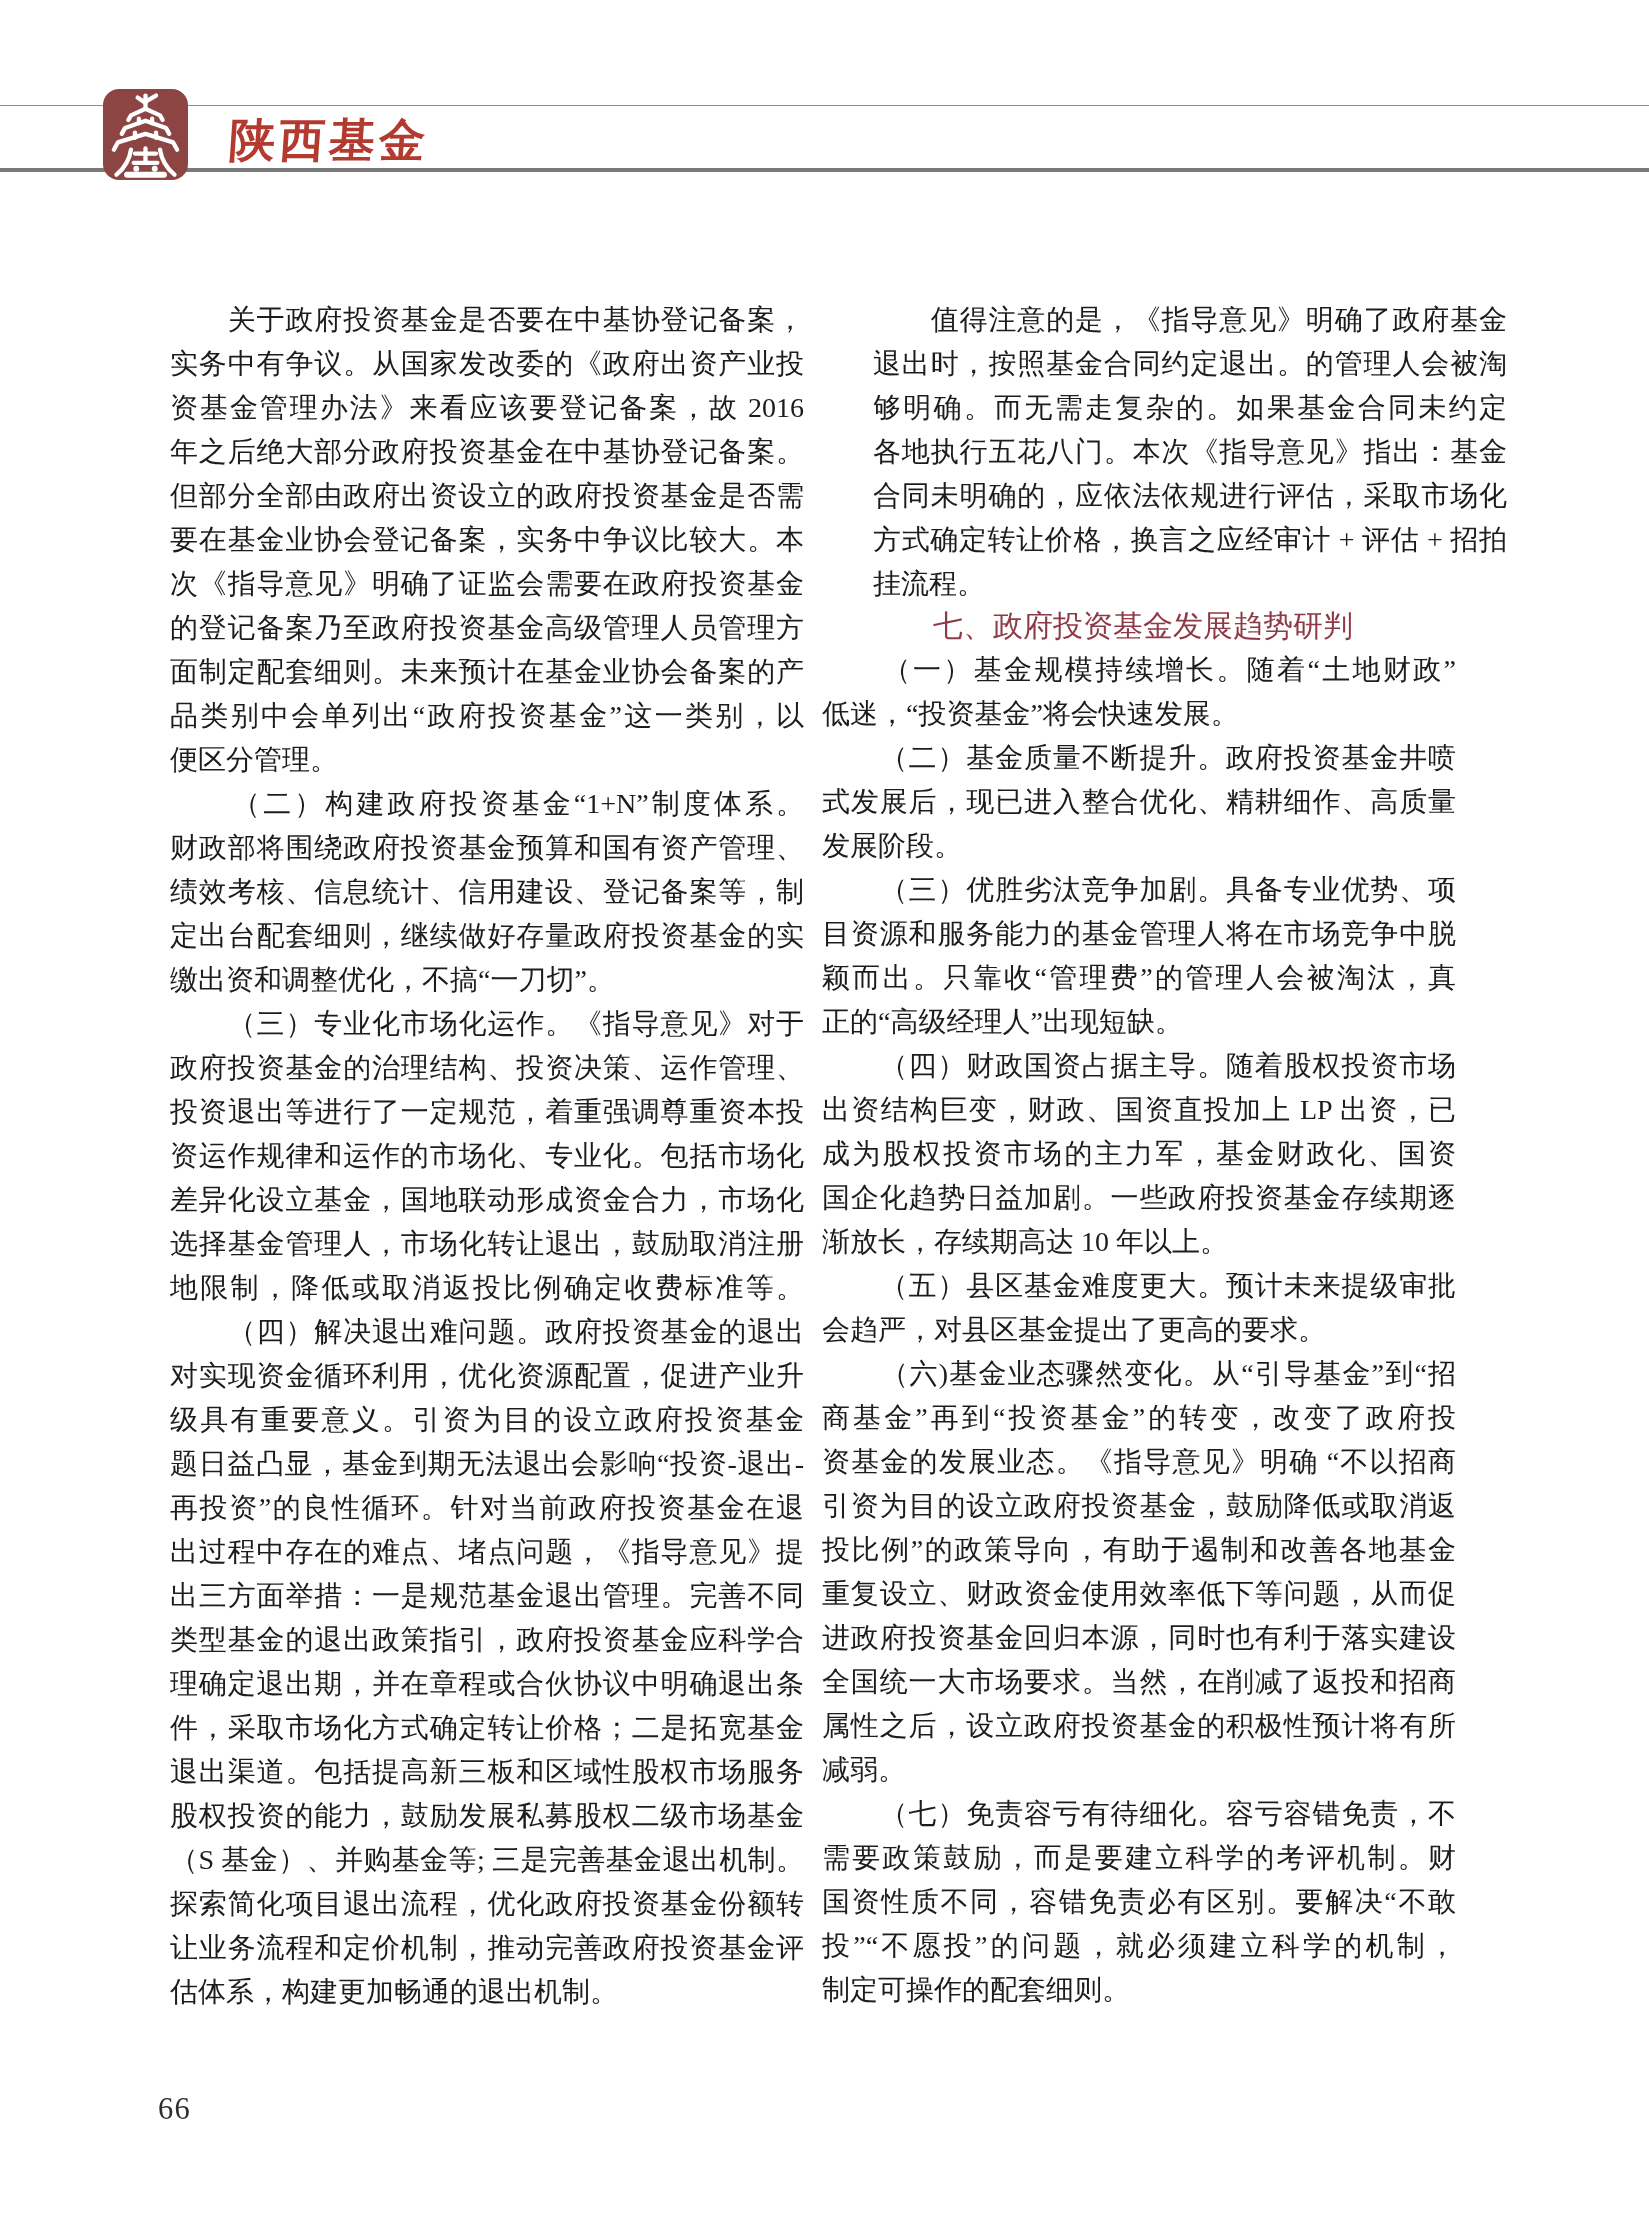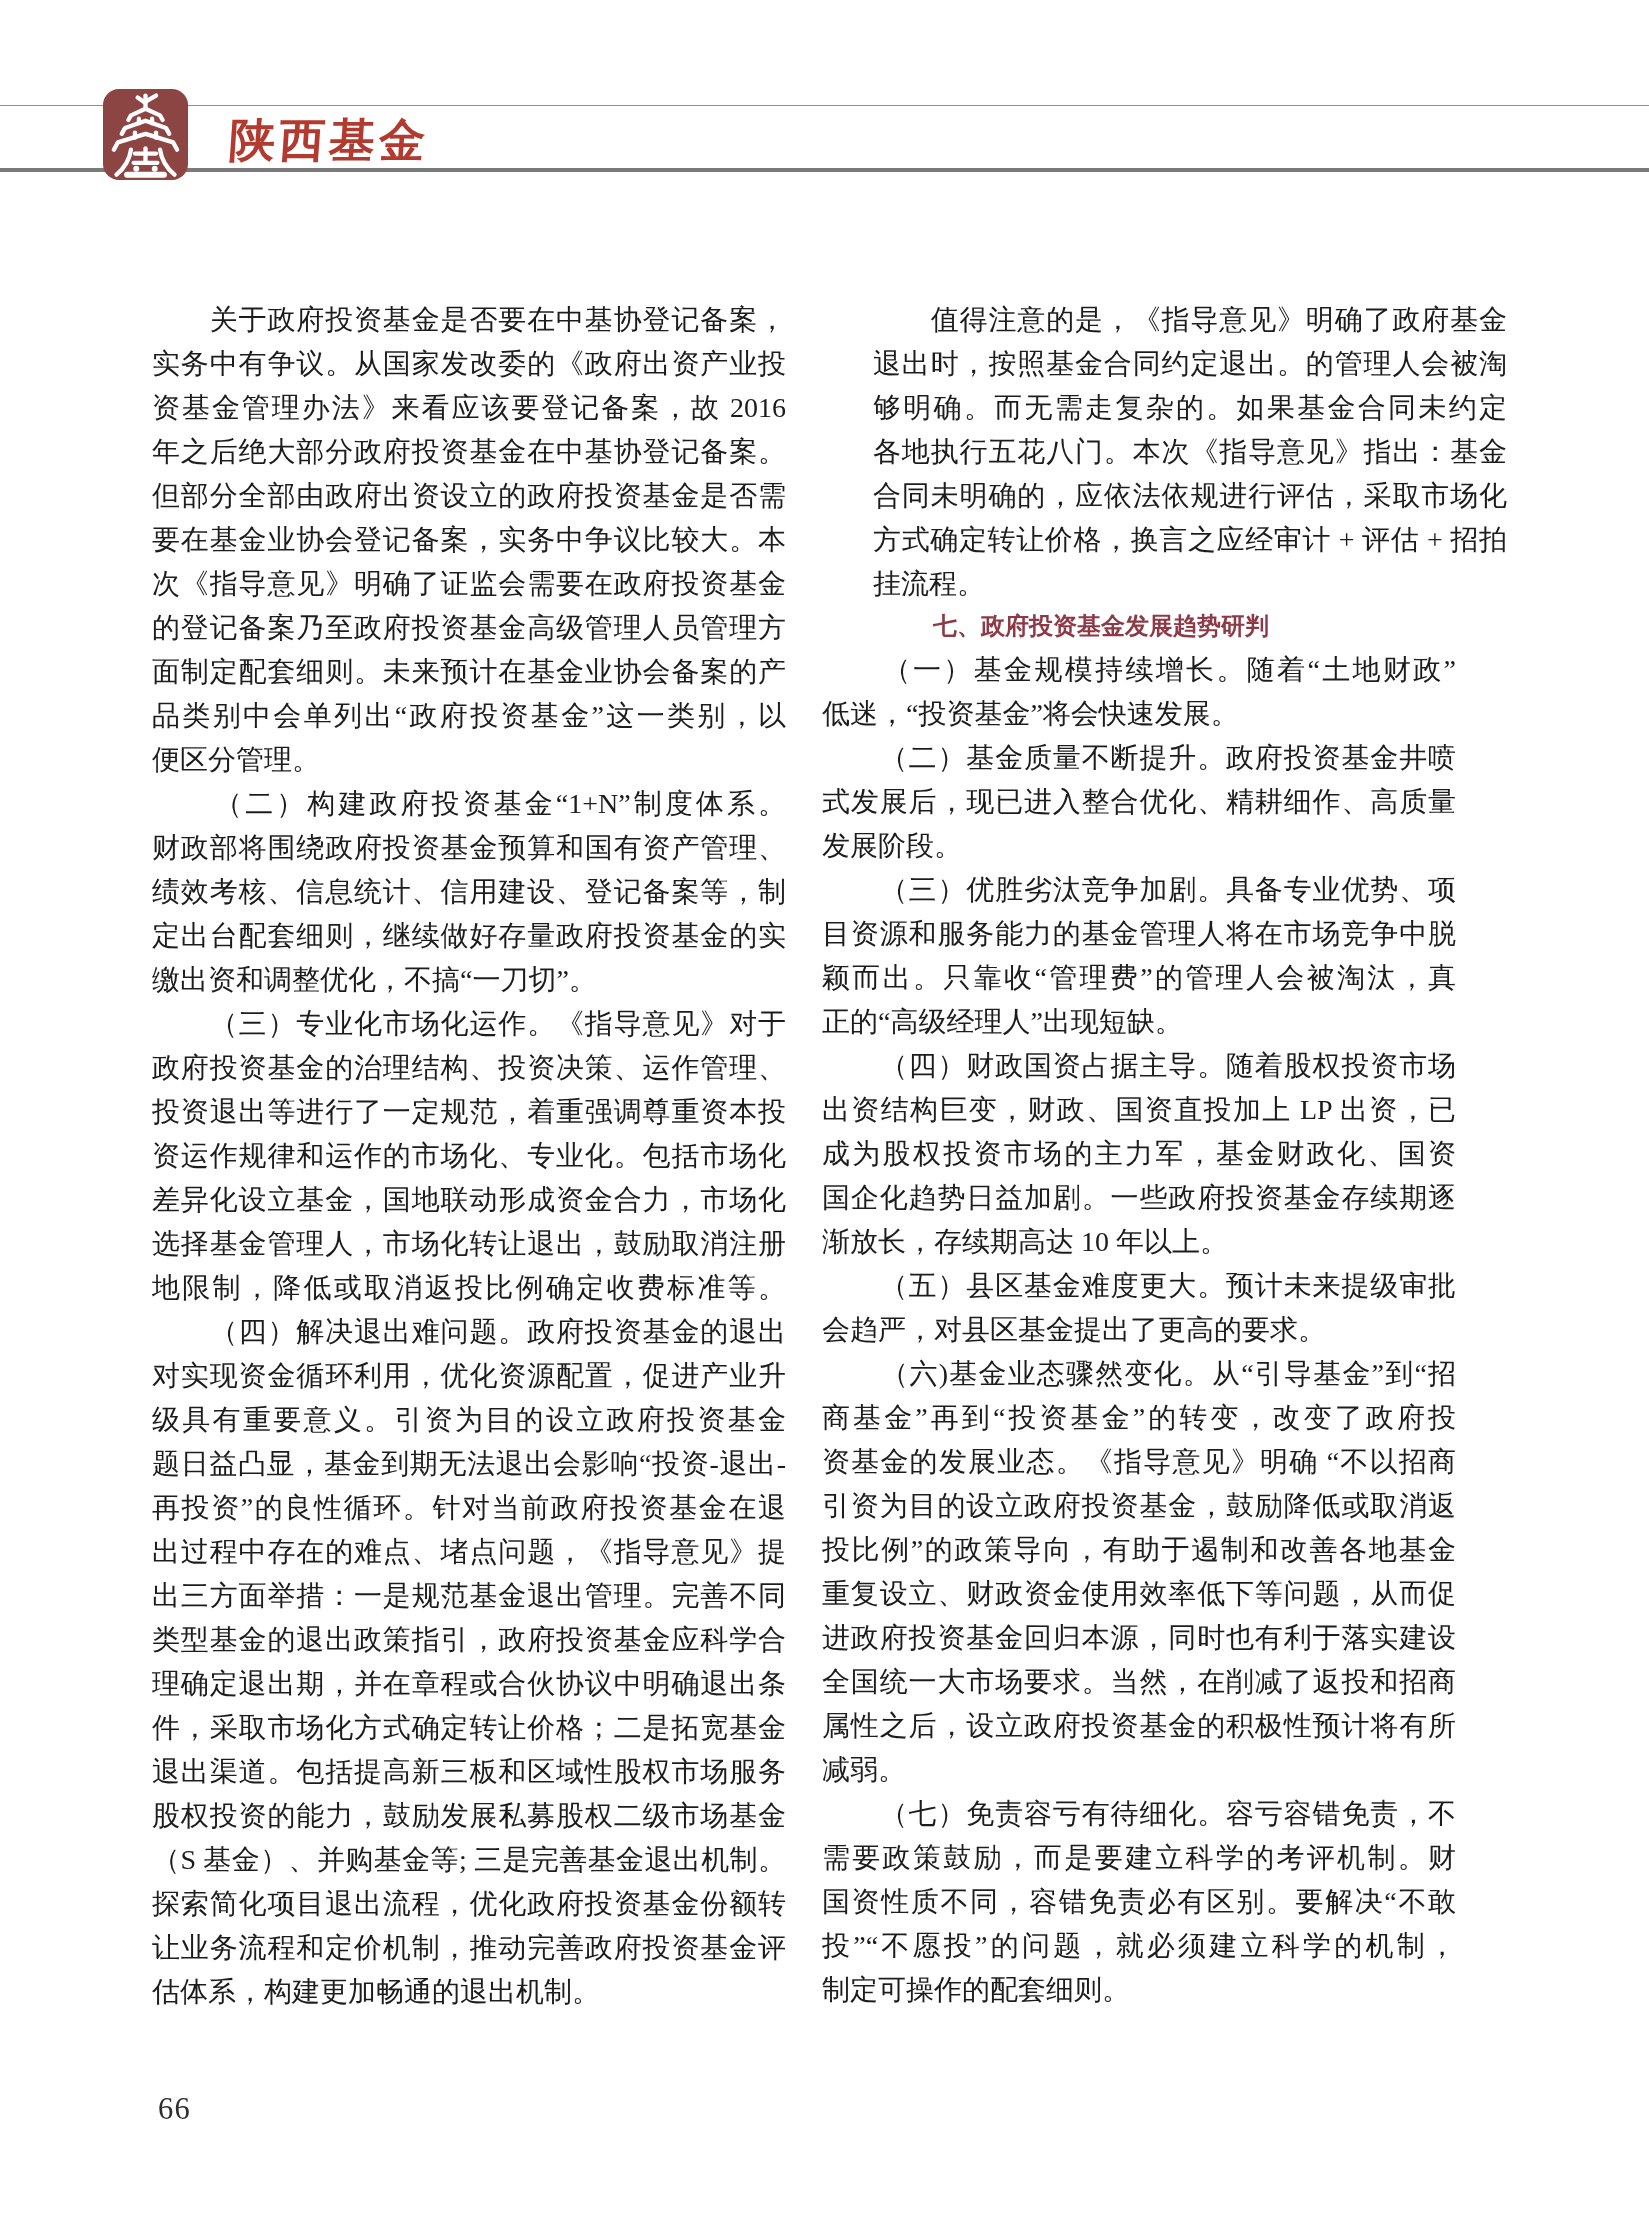--- a/index.html
+++ b/index.html
@@ -27,26 +27,26 @@
     position:absolute;left:229px;top:110px;z-index:2;
     font-size:46px;font-weight:bold;letter-spacing:4px;
     color:var(--accent-red,#b33a2e);
     transform:skewX(-4deg);
     font-family:"DejaVu Serif","Liberation Serif",serif;
   }
   
   .col{position:absolute;width:634px;font-size:28px;line-height:44px;}
   .col .line{height:44px;overflow:hidden;text-align:left;}
   .col .line.fill{text-align:justify;text-align-last:justify;}
-  .left-col{left:152px;top:298px;}
+  .left-col{left:170px;top:298px;}
   .right-col-top{left:873px;top:298px;}
   .right-col-bottom{left:822px;top:648px;}
   .section-heading{
     position:absolute;left:873px;top:604px;width:634px;height:44px;
-    line-height:44px;font-size:24px;font-weight:700;
+    line-height:44px;font-size:30px;font-weight:400;
     padding-left:60px;box-sizing:border-box;
     color:var(--heading-maroon,#8e3946);
     font-family:"Liberation Sans","DejaVu Sans",sans-serif;
   }
   .page-number{
     position:absolute;left:158px;top:2092px;
     font-size:30.5px;letter-spacing:1.3px;color:#2e2e2e;
     font-family:"Liberation Serif","DejaVu Serif",serif;
   }
 </style>

